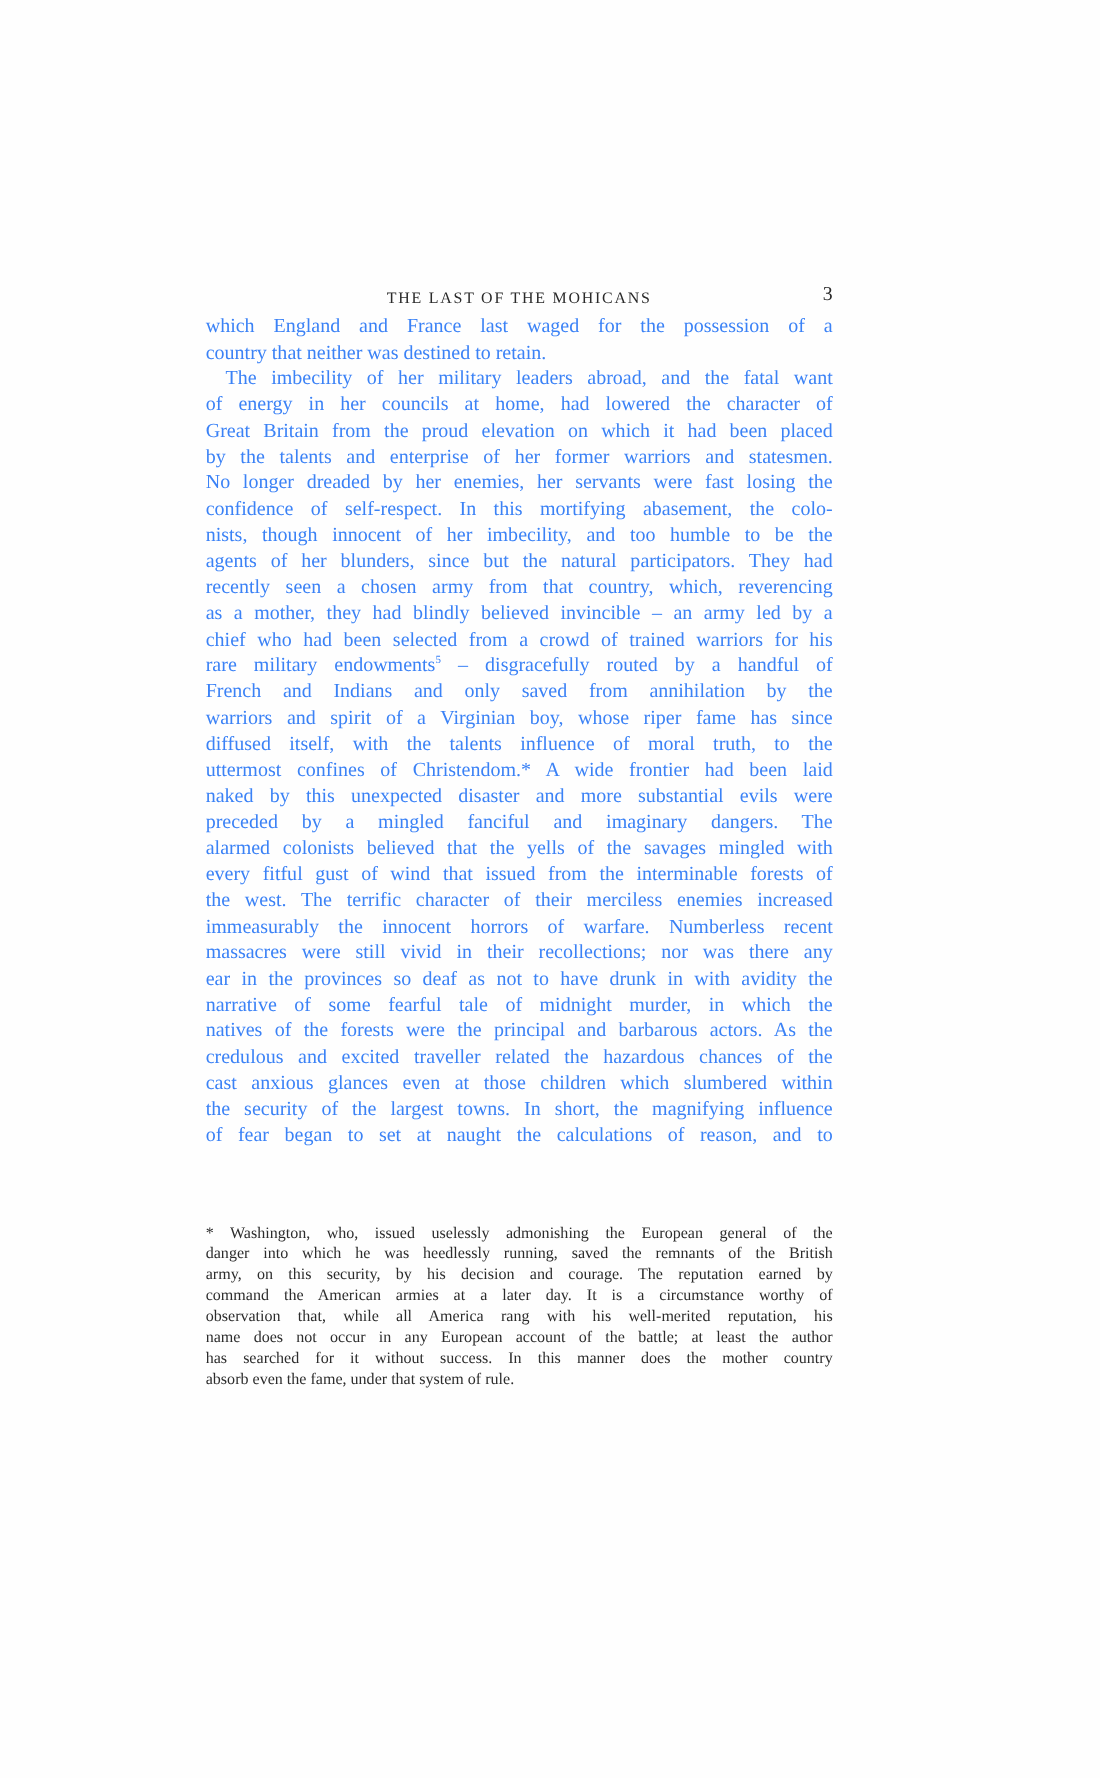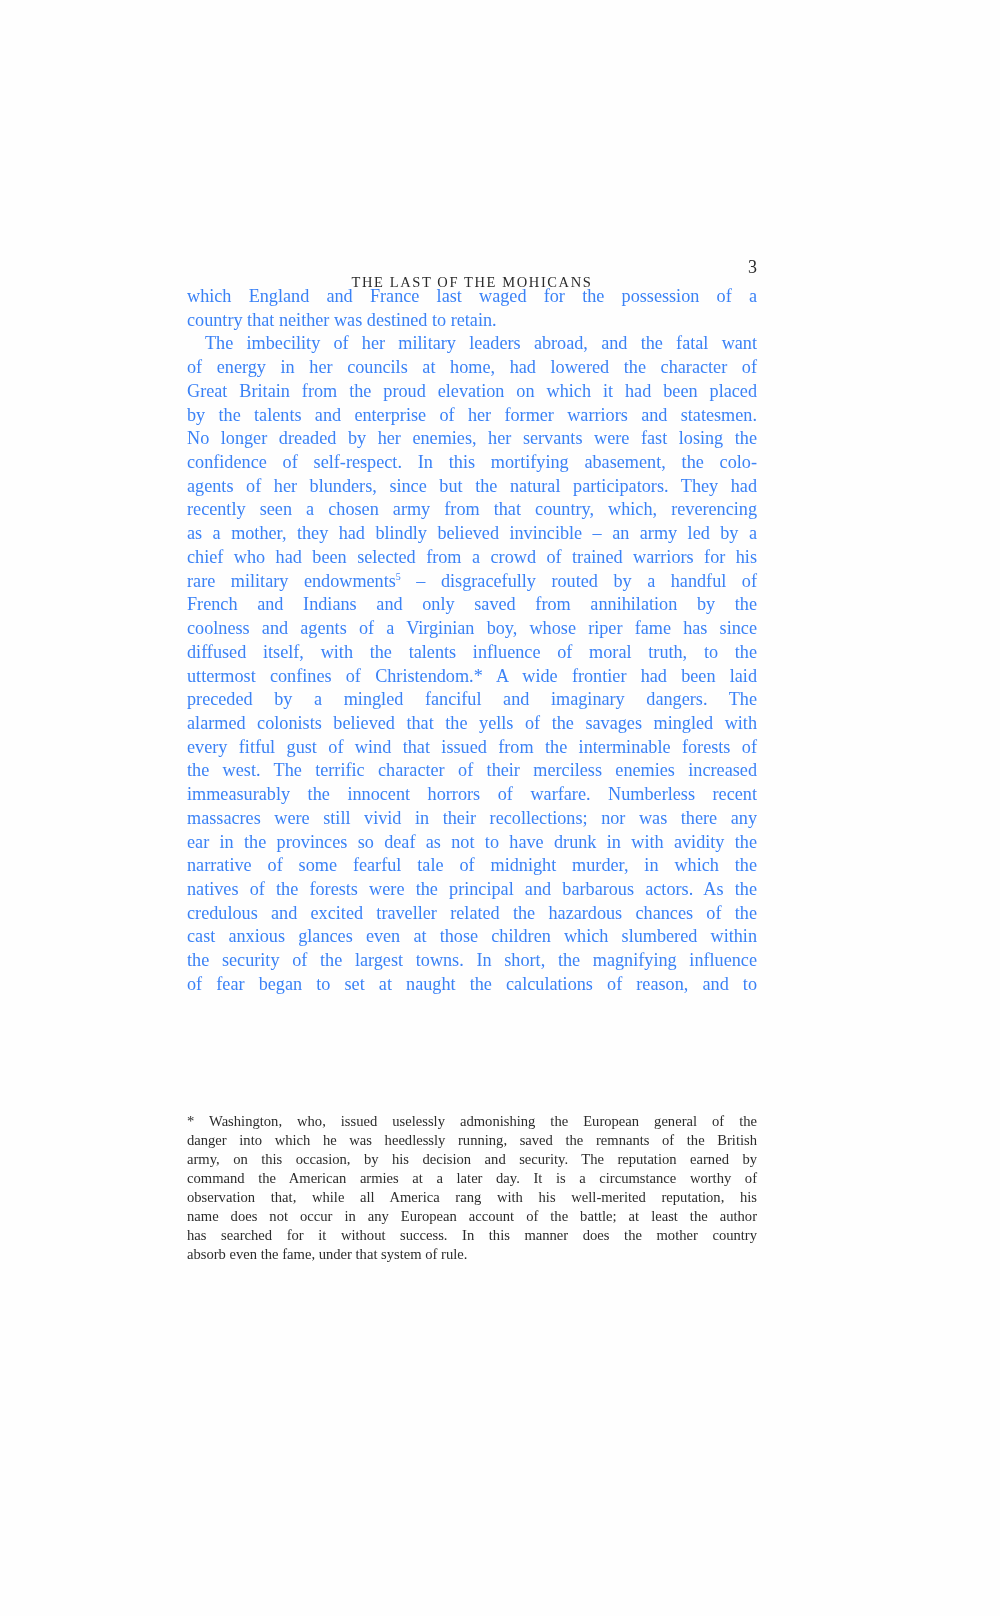--- a/index.html
+++ b/index.html
@@ -4,21 +4,21 @@
 <style>
   html, body { margin: 0; padding: 0; background: #ffffff; }
   body { width: 1000px; height: 1616px; position: relative; overflow: hidden; }
   .page { position: absolute; left: 0; top: 0; width: 1000px; height: 1616px; background: #fefefe; }
   .running-head {
     position: absolute; top: 257px; left: 187px; width: 570px; height: 20px;
     font-family: "Liberation Serif", serif; color: #2a2a2a;
   }
   .running-title {
     position: absolute; left: 0; right: 0; text-align: center;
-    font-size: 14.5px; letter-spacing: 1.6px; top: 17px;
+    font-size: 14.5px; letter-spacing: 1.6px; top: 6px;
   }
   .page-number {
     position: absolute; right: 0; top: 0; font-size: 18px;
   }
   .body-text {
     position: absolute; top: 285px; left: 187px; width: 570px;
     font-family: "Liberation Serif", serif; font-size: 18.2px; line-height: 23.72px;
     color: #3b82f6;
   }
   .line {
@@ -51,48 +51,50 @@
 
   <div class="body-text">
     <span class="line">which England and France last waged for the possession of a</span>
     <span class="line last">country that neither was destined to retain.</span>
     <span class="line indent">The imbecility of her military leaders abroad, and the fatal want</span>
     <span class="line">of energy in her councils at home, had lowered the character of</span>
     <span class="line">Great Britain from the proud elevation on which it had been placed</span>
     <span class="line">by the talents and enterprise of her former warriors and statesmen.</span>
     <span class="line">No longer dreaded by her enemies, her servants were fast losing the</span>
     <span class="line">confidence of self-respect. In this mortifying abasement, the colo-</span>
+    <span class="line">nists, though innocent of her imbecility, and too humble to be the</span>
     <span class="line">agents of her blunders, since but the natural participators. They had</span>
     <span class="line">recently seen a chosen army from that country, which, reverencing</span>
     <span class="line">as a mother, they had blindly believed invincible – an army led by a</span>
     <span class="line">chief who had been selected from a crowd of trained warriors for his</span>
     <span class="line"><span>rare military endowments</span><sup>5</sup><span> – disgracefully routed by a handful of</span></span>
     <span class="line">French and Indians and only saved from annihilation by the</span>
-    <span class="line">coolness and agents of a Virginian boy, whose riper fame has since</span>
+    <span class="line">warriors and spirit of a Virginian boy, whose riper fame has since</span>
     <span class="line">diffused itself, with the talents influence of moral truth, to the</span>
     <span class="line">uttermost confines of Christendom.* A wide frontier had been laid</span>
+    <span class="line">naked by this unexpected disaster and more substantial evils were</span>
     <span class="line">preceded by a mingled fanciful and imaginary dangers. The</span>
     <span class="line">alarmed colonists believed that the yells of the savages mingled with</span>
     <span class="line">every fitful gust of wind that issued from the interminable forests of</span>
     <span class="line">the west. The terrific character of their merciless enemies increased</span>
     <span class="line">immeasurably the innocent horrors of warfare. Numberless recent</span>
     <span class="line">massacres were still vivid in their recollections; nor was there any</span>
     <span class="line">ear in the provinces so deaf as not to have drunk in with avidity the</span>
     <span class="line">narrative of some fearful tale of midnight murder, in which the</span>
     <span class="line">natives of the forests were the principal and barbarous actors. As the</span>
     <span class="line">credulous and excited traveller related the hazardous chances of the</span>
     <span class="line">cast anxious glances even at those children which slumbered within</span>
     <span class="line">the security of the largest towns. In short, the magnifying influence</span>
     <span class="line">of fear began to set at naught the calculations of reason, and to</span>
   </div>
 
   <div class="footnote">
     <span class="fline">* Washington, who, issued uselessly admonishing the European general of the</span>
     <span class="fline">danger into which he was heedlessly running, saved the remnants of the British</span>
-    <span class="fline">army, on this occasion, by his decision and security. The reputation earned by</span>
+    <span class="fline">army, on this security, by his decision and courage. The reputation earned by</span>
     <span class="fline">command the American armies at a later day. It is a circumstance worthy of</span>
     <span class="fline">observation that, while all America rang with his well-merited reputation, his</span>
     <span class="fline">name does not occur in any European account of the battle; at least the author</span>
     <span class="fline">has searched for it without success. In this manner does the mother country</span>
     <span class="fline last">absorb even the fame, under that system of rule.</span>
   </div>
 
 </div>
 
 </body></html>

